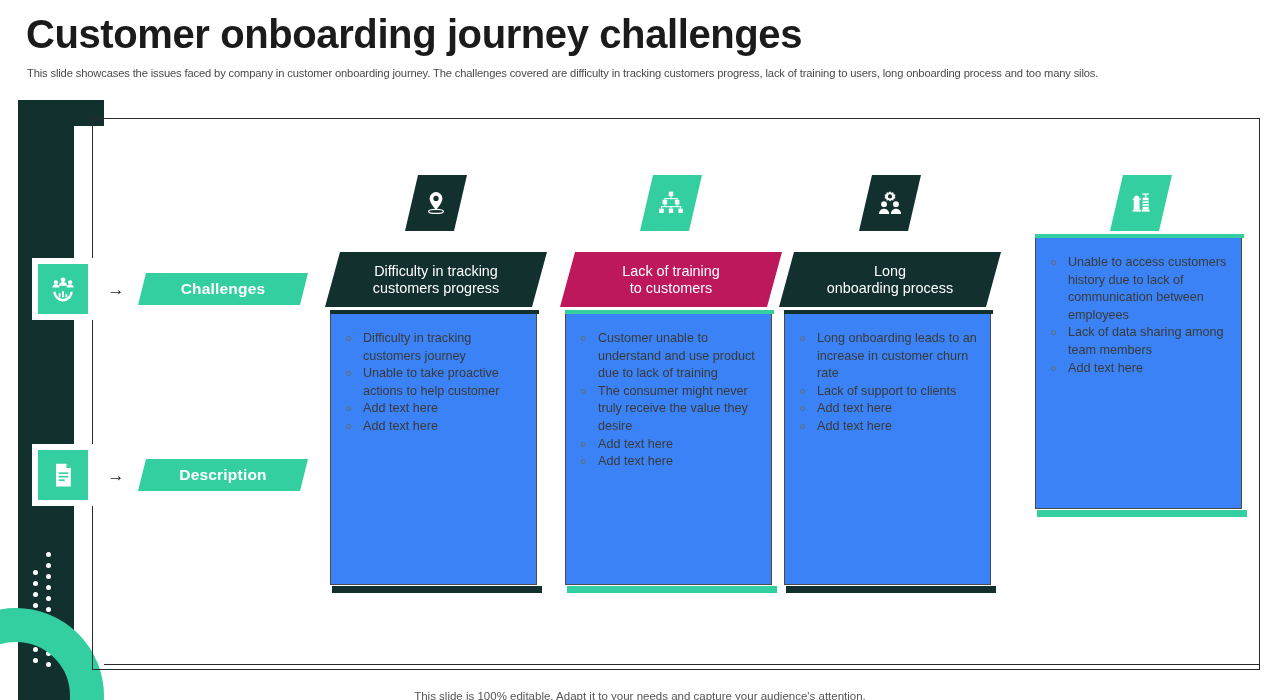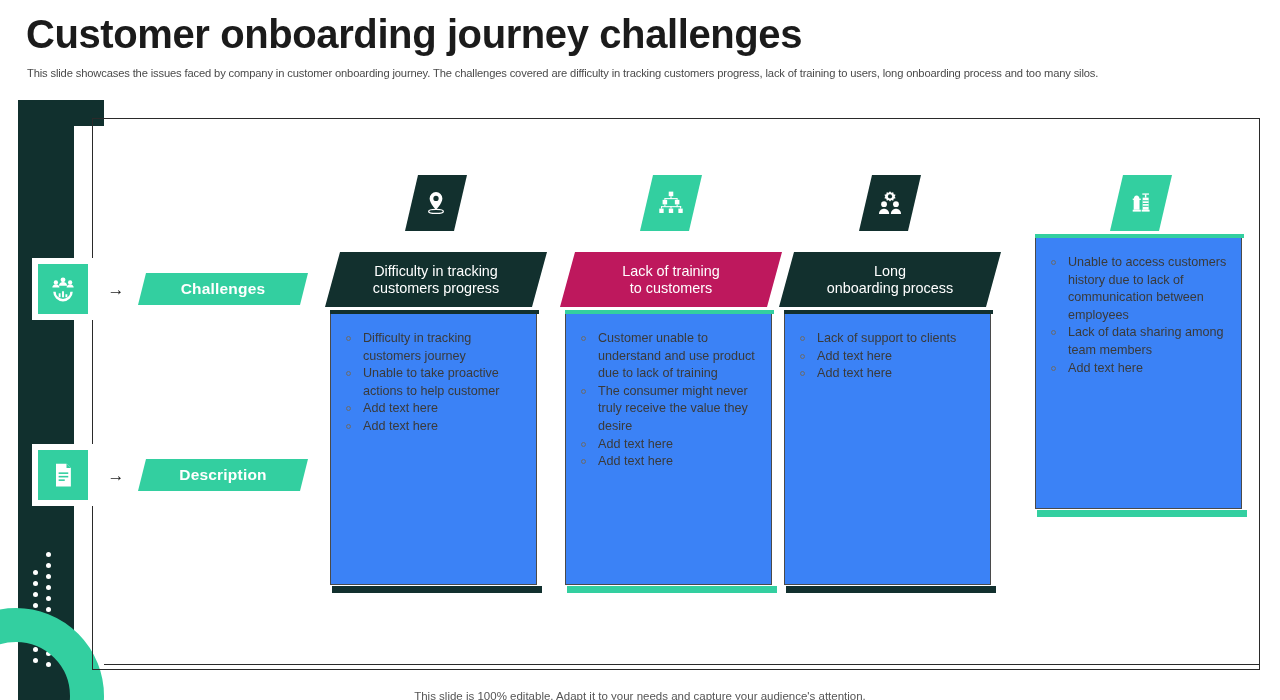--- a/index.html
+++ b/index.html
@@ -374,20 +374,21 @@
       <path d="M17 28.6c0-3.5 2.6-5.9 5.8-5.9s5.8 2.4 5.8 5.9z"></path>
     </svg>
   </div>
   <div class="col-banner" style="background:#12302e;">
     <span>Long</span>
     <span>onboarding process</span>
   </div>
   <div class="col-card">
     <div class="card-top-bar" style="background:#12302e;"></div>
     <ul class="bullets">
+      <li>Long onboarding leads to an increase in customer churn rate</li>
       <li>Lack of support to clients</li>
       <li>Add text here</li>
       <li>Add text here</li>
     </ul>
     <div class="card-bottom-bar" style="background:#12302e;"></div>
   </div>
 </div>
 
 <div class="col" style="left:1035px;">
   <div class="col-icon" style="background:#33cfa0;">

